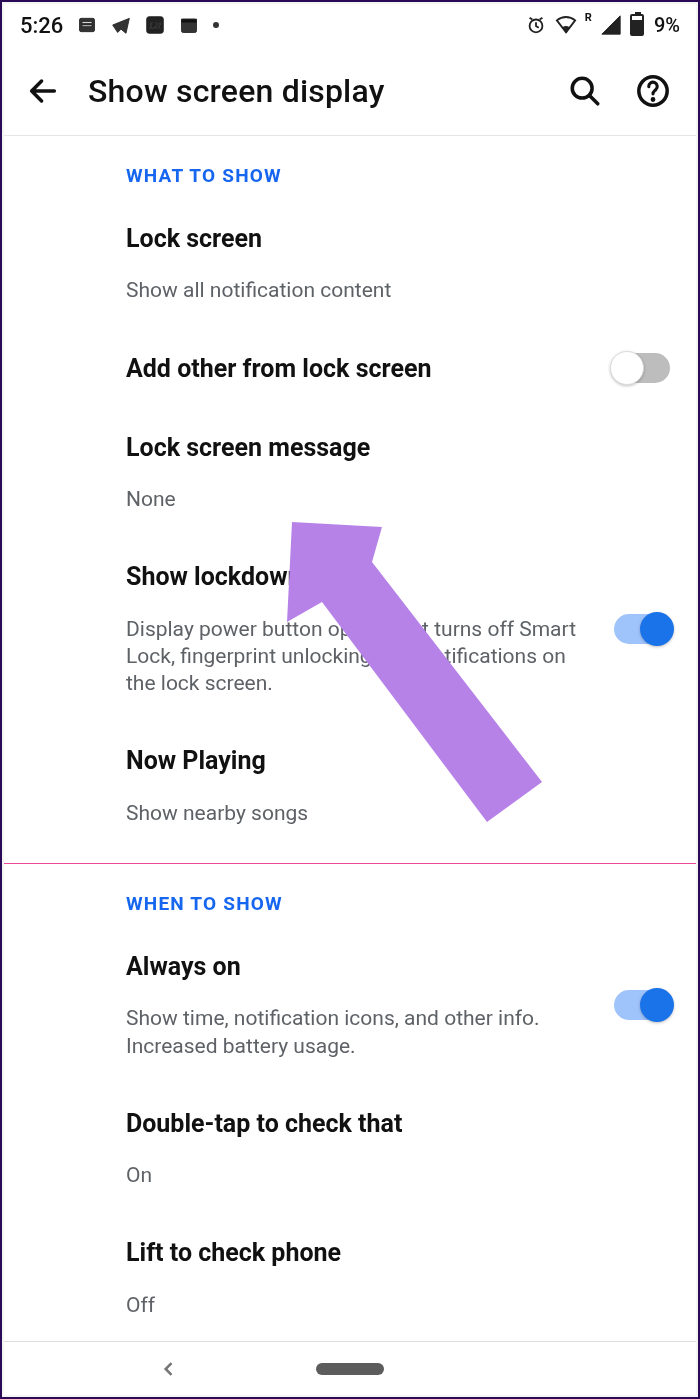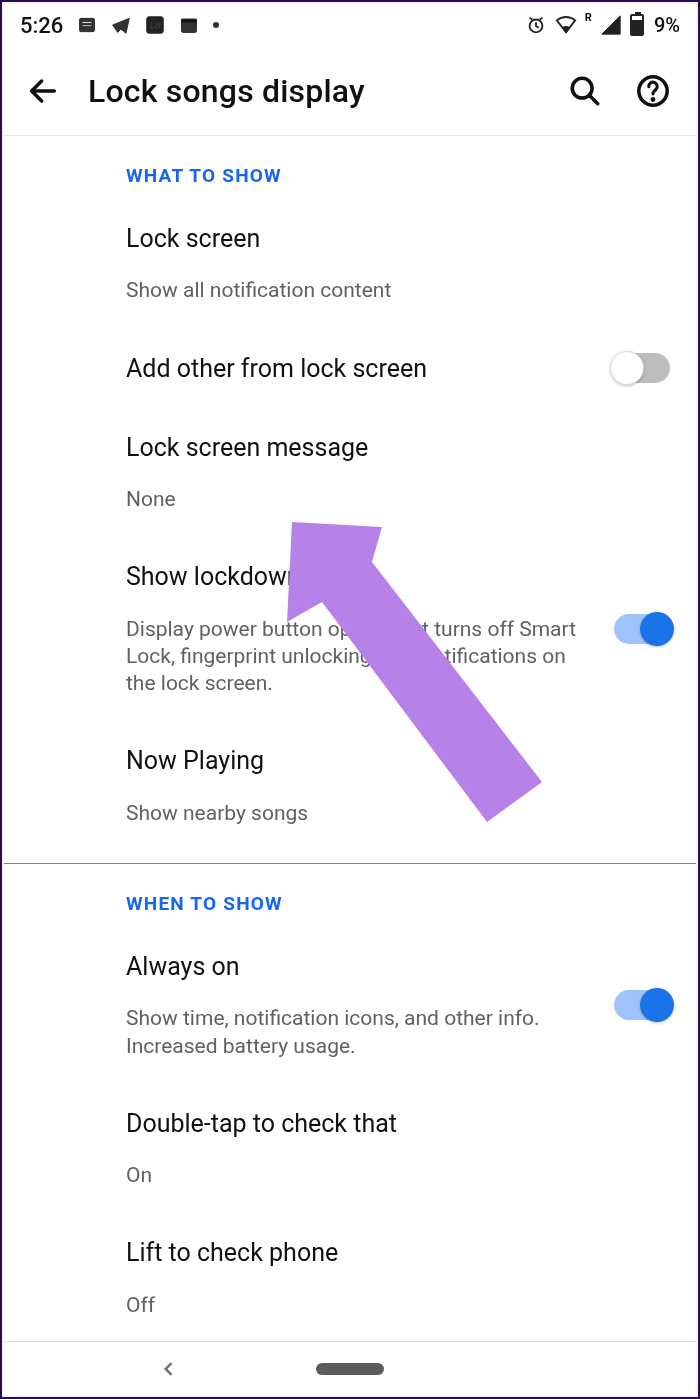--- a/index.html
+++ b/index.html
@@ -78,21 +78,21 @@
       font-weight: 700;
       letter-spacing: 1.2px;
       color: #1666f0;
     }
     .item {
       display: flex;
       align-items: center;
       padding: 24px 26px 24px 122px;
     }
     .item-text { flex: 1; padding-right: 18px; }
-    .item-title { font-size: 25px; color: #111; font-weight: 400; line-height: 1.25; }
+    .item-title { font-size: 25px; color: #111; font-weight: 700; line-height: 1.25; }
     .item-sub { font-size: 21px; color: #5e6267; margin-top: 23px; line-height: 1.3; }
     .toggle {
       width: 56px; height: 30px; border-radius: 30px; position: relative;
       flex-shrink: 0;
     }
     .toggle .knob {
       position: absolute; top: -2px; width: 34px; height: 34px; border-radius: 50%;
       box-shadow: 0 1px 3px rgba(0,0,0,.25);
     }
     .toggle.off { background: #bdbdbd; }
@@ -172,21 +172,21 @@
           <span class="battery-fill"></span>
         </span>
       <span class="battery-text">9%</span>
     </div>
   </div>
 
   <div class="appbar">
     <svg class="back-arrow" viewBox="0 0 24 24">
         <path d="M20 12H4m0 0l7-7M4 12l7 7" stroke="#111" stroke-width="2.5" fill="none" stroke-linecap="round" stroke-linejoin="round"></path>
       </svg>
-    <div class="appbar-title">Lock songs display</div>
+    <div class="appbar-title">Show screen display</div>
     <div class="appbar-right">
       <svg class="appbar-icon" viewBox="0 0 24 24">
           <circle cx="10" cy="10" r="7" fill="none" stroke="#111" stroke-width="2.5"></circle>
           <path d="M15 15l6 6" stroke="#111" stroke-width="2.5" stroke-linecap="round"></path>
         </svg>
       <svg class="appbar-icon" viewBox="0 0 24 24">
           <circle cx="12" cy="12" r="10" fill="none" stroke="#111" stroke-width="2.5"></circle>
           <path d="M9 9a3 3 0 115 2c-1 1-2 1.5-2 3" fill="none" stroke="#111" stroke-width="2.2" stroke-linecap="round"></path>
           <circle cx="12" cy="18" r="1.2" fill="#111"></circle>
         </svg>

